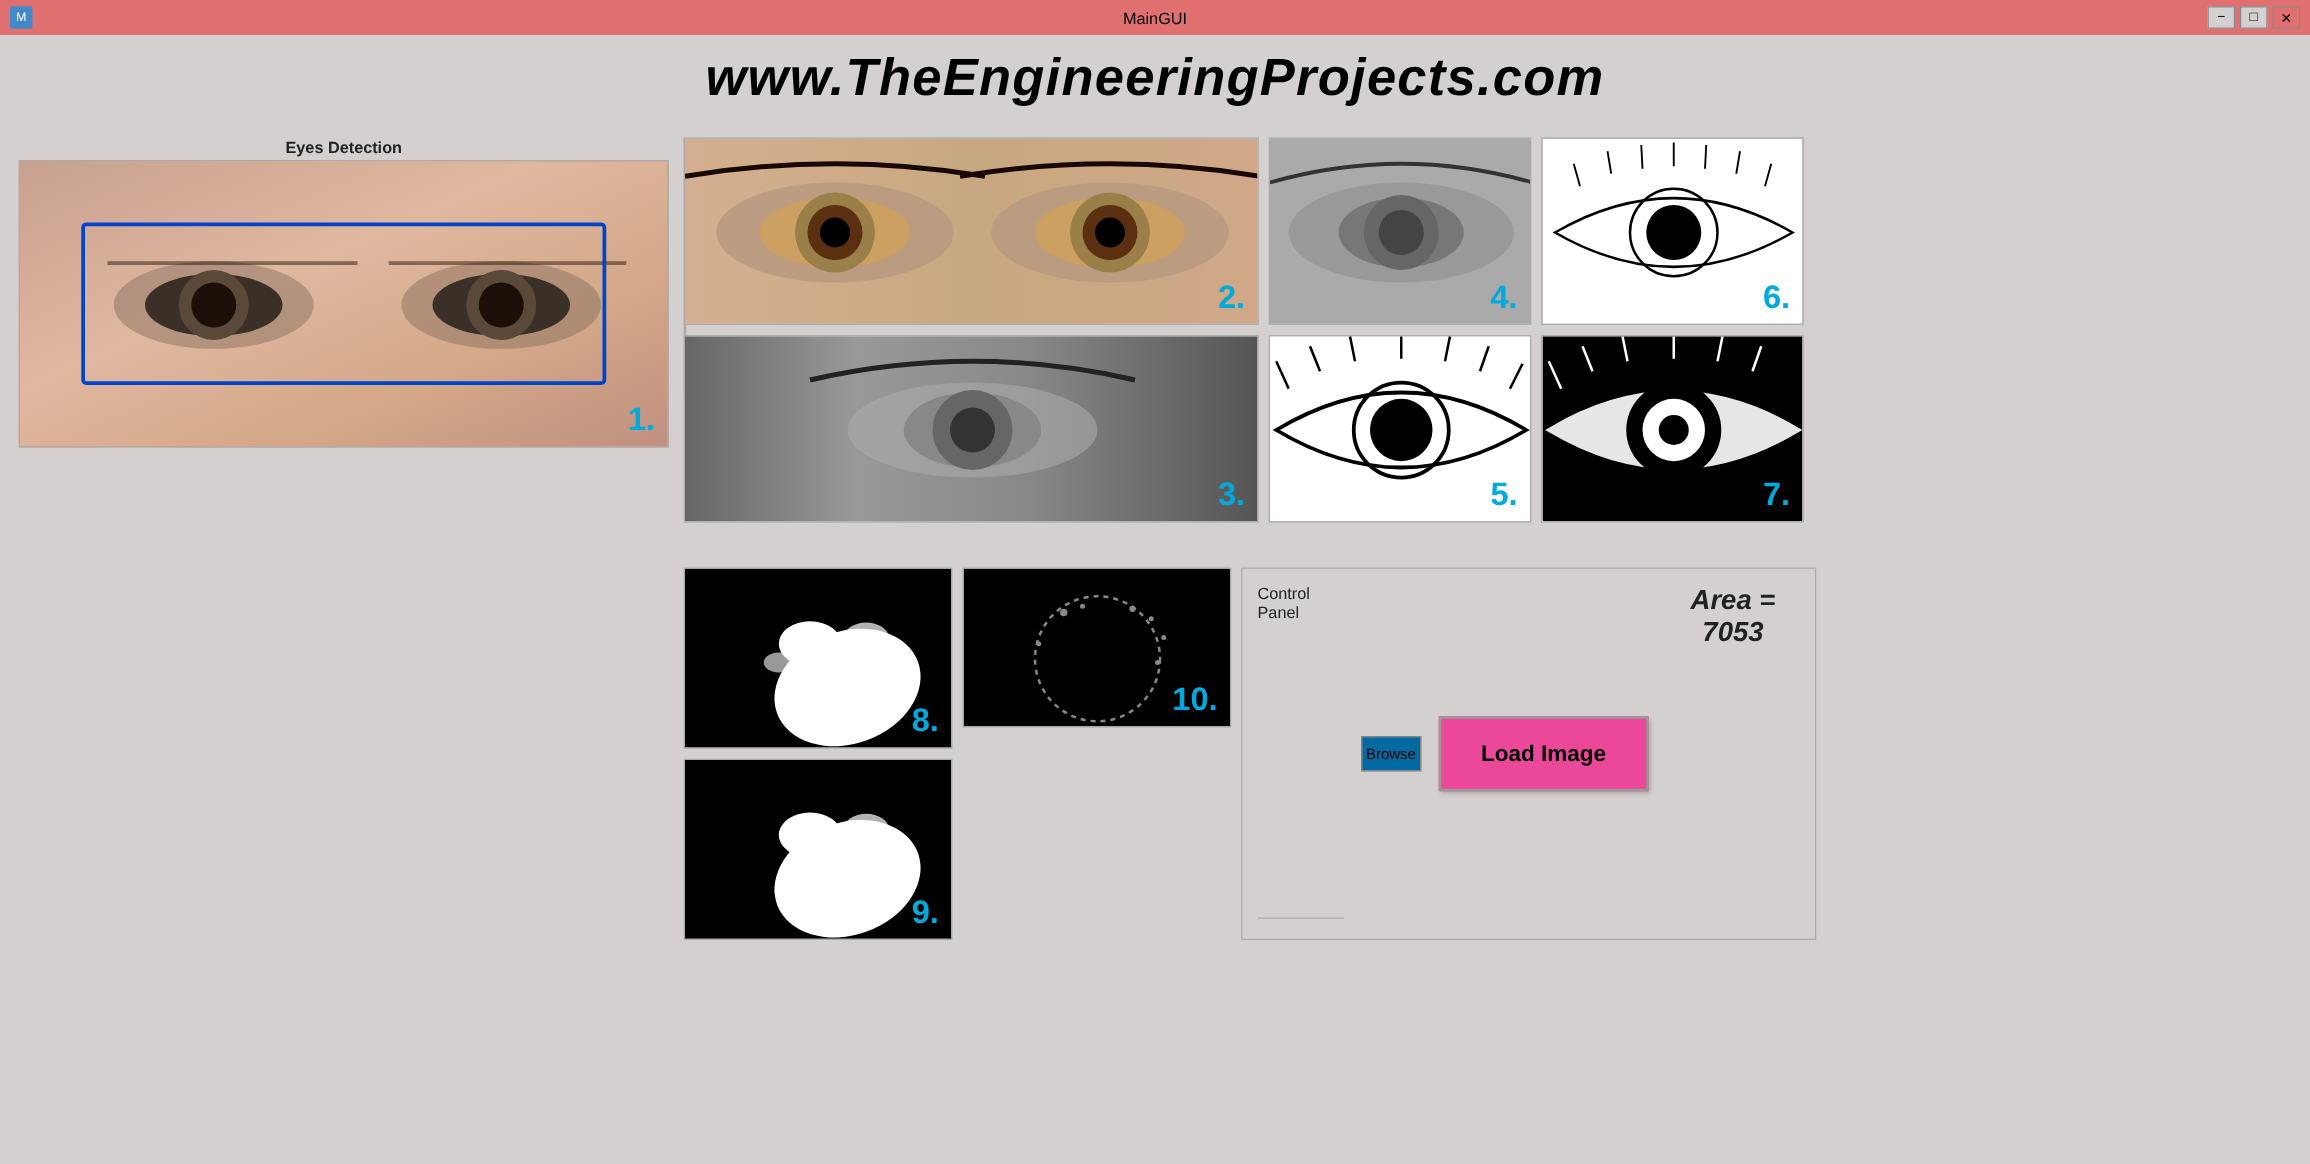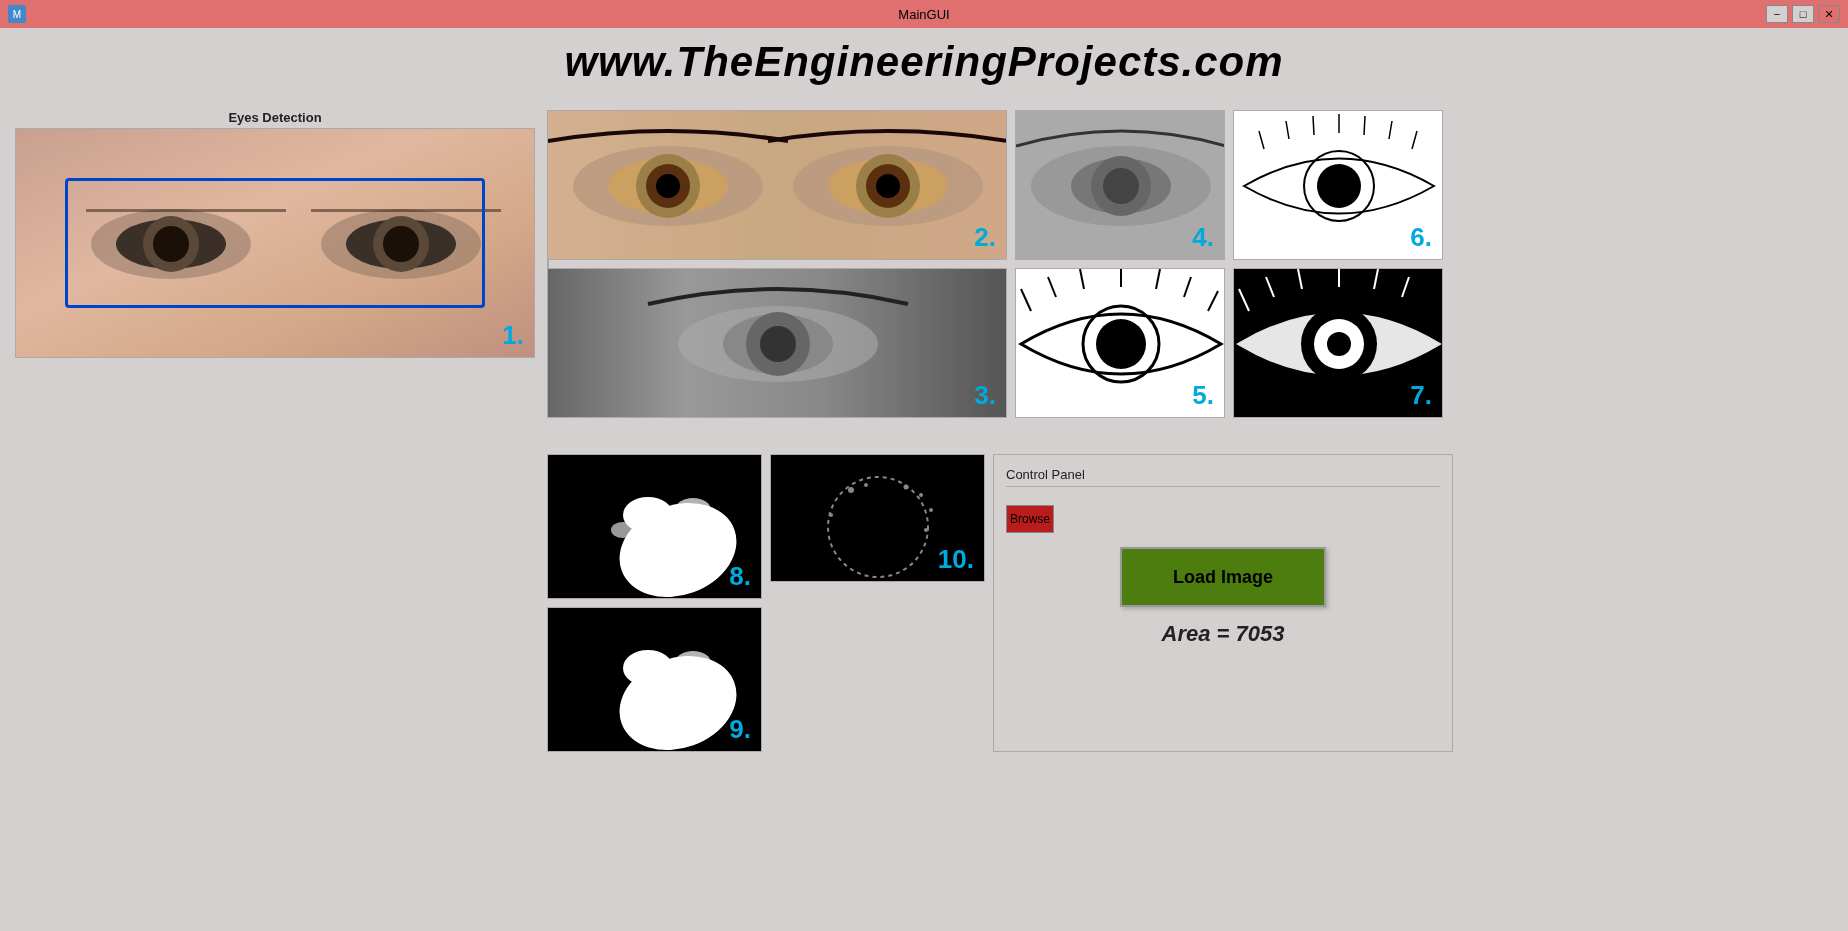--- a/index.html
+++ b/index.html
@@ -157,21 +157,21 @@
       height: 100%;
     }
 
     
     .control-panel {
       width: 460px;
       background: #d4d0d0;
       border: 1px solid #aaa;
       padding: 12px;
       display: flex;
-      flex-direction: column;
+      flex-direction: row;
       gap: 14px;
     }
 
     .control-panel-title {
       font-size: 13px;
       font-weight: normal;
       color: #222;
       border-bottom: 1px solid #aaa;
       padding-bottom: 4px;
       margin-bottom: 4px;
@@ -191,33 +191,33 @@
       font-size: 11px;
       padding: 0 4px;
       color: #555;
       overflow: hidden;
       white-space: nowrap;
     }
 
     .browse-btn {
       width: 48px;
       height: 28px;
-      background: #b91c1c;
+      background: #0369a1;
       border: 1px solid #888;
       font-size: 12px;
       cursor: pointer;
       display: flex;
       align-items: center;
       justify-content: center;
     }
 
     .load-image-btn {
-      width: 206px;
+      width: 168px;
       height: 60px;
-      background: #4d7c0f;
+      background: #ec4899;
       border: 2px solid #999;
       font-size: 18px;
       font-weight: bold;
       cursor: pointer;
       display: flex;
       align-items: center;
       justify-content: center;
       align-self: center;
       box-shadow: 2px 2px 4px rgba(0,0,0,0.2);
     }

